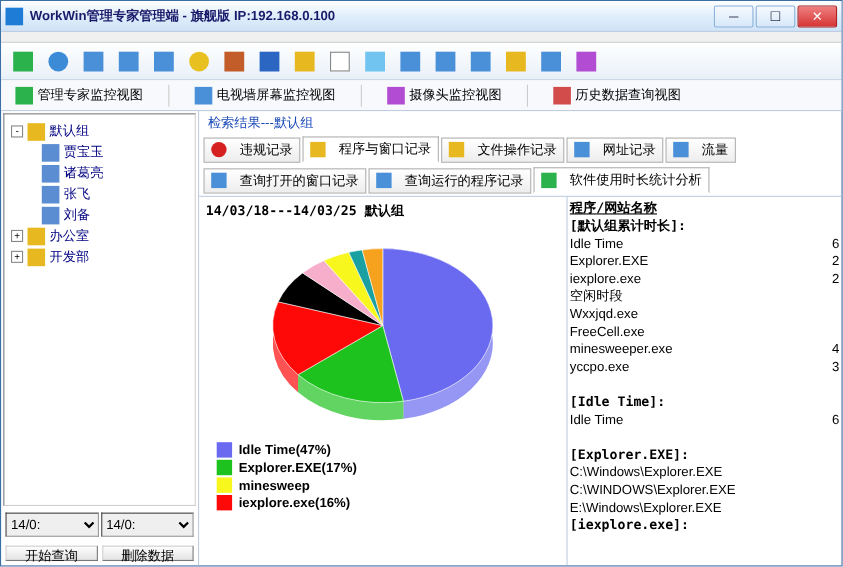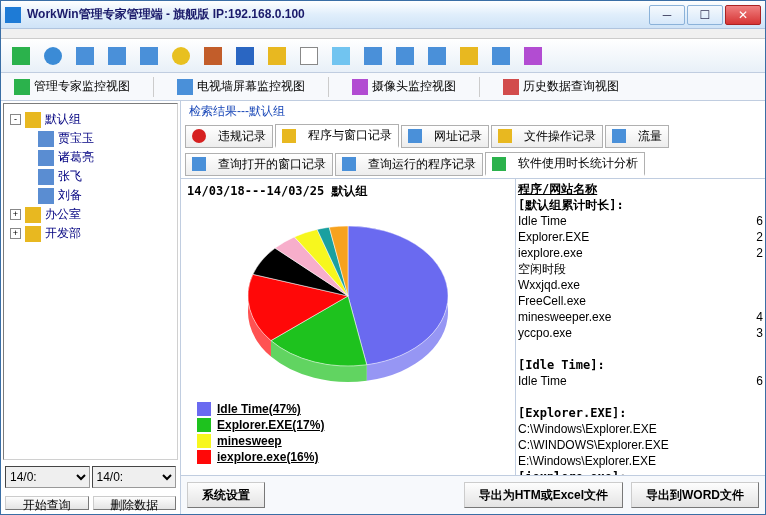--- a/index.html
+++ b/index.html
@@ -36,21 +36,21 @@
 .tab { display:flex; align-items:center; gap:12px; padding:2px 6px; border:1px solid #b0b0b0; background:linear-gradient(#fff,#ededed); white-space:nowrap; }
 .tab.active { background:#fff; border-bottom:2px solid #fff; }
 .tab .ticon4 { width:14px; height:14px; }
 .chartarea { display:flex; flex:1; overflow:hidden; border-top:1px solid #c0cde0; }
 .chartleft { flex:1; padding:4px 6px; overflow:hidden; }
 .chartright { width:250px; border-left:1px solid #c0cde0; overflow:auto; padding:2px; font-family:"SimSun",monospace; line-height:16px; }
 .dtitle { font-weight:bold; font-family:"SimSun",monospace; }
 .chartright .row { display:flex; justify-content:space-between; }
 .pie { margin:6px auto; display:block; }
 .legend { display:flex; flex-wrap:wrap; gap:2px 16px; margin-top:4px; padding-left:10px; }
-.legend-item { display:flex; align-items:center; gap:6px; font-family:"SimSun",monospace; font-weight:bold; min-width:150px;text-decoration:underline; }
+.legend-item { display:flex; align-items:center; gap:6px; font-family:"SimSun",monospace; font-weight:bold; min-width:150px; }
 .legend-sw { width:14px; height:14px; }
 .footer { display:flex; gap:8px; padding:6px; border-top:1px solid #c0cde0; background:#f7f9fc; }
 .fbtn { height:26px; padding:0 14px; border:1px outset #ccc; background:linear-gradient(#fdfdfd,#e4e4e4); font-weight:bold; }
 .spacer { flex:1; }
 </style>
 </head>
 <body>
 
 <div class="titlebar">
   <div class="ticon"></div>
@@ -191,26 +191,26 @@
     <div class="tabrow">
       <div class="tab">
           <span class="ticon4" style="background:#d62020;border-radius:50%"></span>
           <span>违规记录</span>
         </div>
       <div class="tab active">
           <span class="ticon4" style="background:#e8b820"></span>
           <span>程序与窗口记录</span>
         </div>
       <div class="tab">
+          <span class="ticon4" style="background:#e8b820"></span>
+          <span>文件操作记录</span>
+        </div>
+      <div class="tab">
           <span class="ticon4" style="background:#4a90d9"></span>
           <span>网址记录</span>
-        </div>
-      <div class="tab">
-          <span class="ticon4" style="background:#e8b820"></span>
-          <span>文件操作记录</span>
         </div>
       <div class="tab">
           <span class="ticon4" style="background:#4a90d9"></span>
           <span>流量</span>
         </div>
     </div>
 
     <div class="tabrow">
       <div class="tab">
           <span class="ticon4" style="background:#4a90d9"></span>
@@ -297,20 +297,14 @@
             </div><div class="row">
               <span>C:\WINDOWS\Explorer.EXE</span>
               <span></span>
             </div><div class="row">
               <span>E:\Windows\Explorer.EXE</span>
               <span></span>
             </div><div class="dtitle">[iexplore.exe]:</div></div>
       </div>
     </div>
 
-    <div class="footer">
-      <button class="fbtn">系统设置</button>
-      <div class="spacer"></div>
-      <button class="fbtn">导出为HTM或Excel文件</button>
-      <button class="fbtn">导出到WORD文件</button>
-    </div>
   </div>
 </div>
 
 </body></html>

